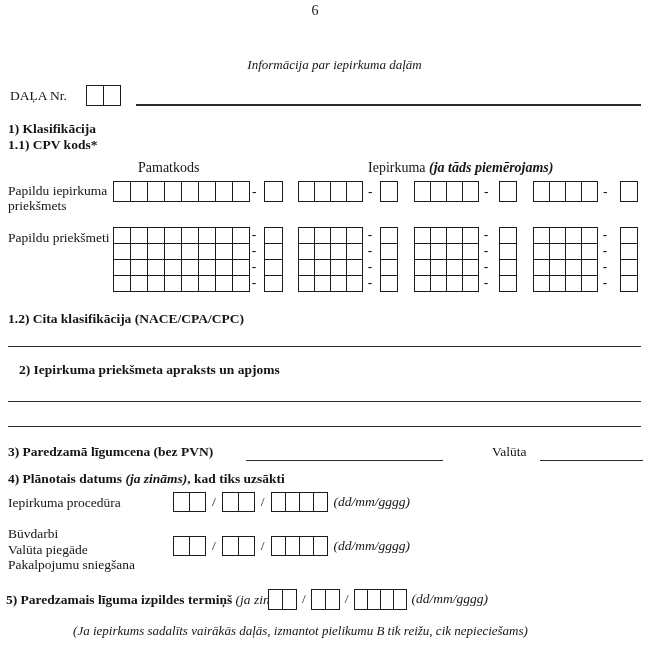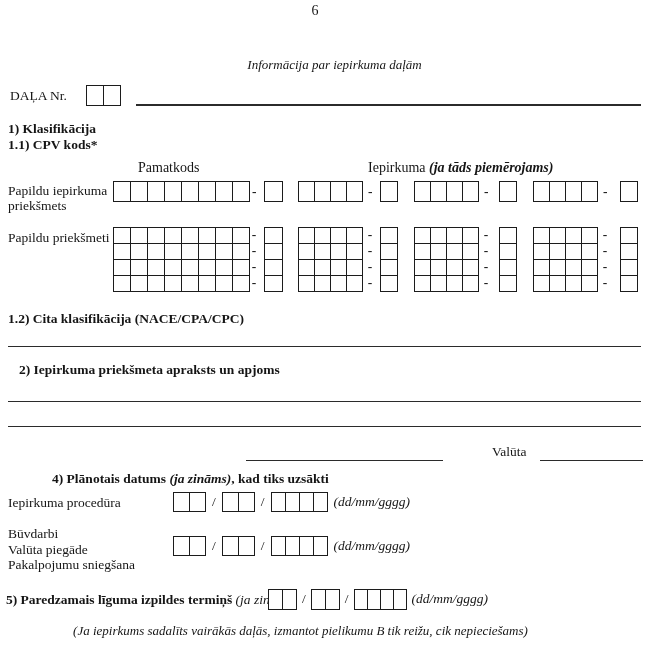--- a/index.html
+++ b/index.html
@@ -241,25 +241,26 @@
       <div class="cell" style="width: 18px; height: 17px;"></div>
     </div>
 
   <div class="abs b lbl" style="left:8px; top:311px;">1.2) Cita klasifikācija (NACE/CPA/CPC)</div>
   <div class="rline" style="left:8px; top:346px; width:633px;"></div>
 
   <div class="abs b lbl" style="left:8px; top:362px;margin-left:11px;">2) Iepirkuma priekšmeta apraksts un apjoms</div>
   <div class="rline" style="left:8px; top:401px; width:633px;"></div>
   <div class="rline" style="left:8px; top:426px; width:633px;"></div>
 
+  <div class="abs b lbl" style="left:8px; top:444px;">3) Paredzamā līgumcena (bez PVN)</div>
   <div class="wline" style="left:246px; top:445px; width:197px; height:16px;"></div>
   <div class="abs lbl" style="left:492px; top:444px;">Valūta</div>
   <div class="wline" style="left:540px; top:445px; width:103px; height:16px;"></div>
 
-  <div class="abs lbl" style="left:8px; top:471px;margin-left:44px;">
+  <div class="abs lbl" style="left:8px; top:471px;">
     <span class="b">4) Plānotais datums </span><span class="b i">(ja zināms)</span><span class="b">, kad tiks uzsākti</span>
   </div>
 
   <div class="abs lbl" style="left:8px; top:495px;">Iepirkuma procedūra</div>
   <div class="dates" style="left:173px; top:492px;">
     <div class="boxgrid" style="grid-template-columns: repeat(2, 16px); grid-auto-rows: 19px; width: 33px;">
         <div class="cell" style="width: 17px; height: 20px;"></div>
         <div class="cell" style="width: 17px; height: 20px;"></div>
       </div>
     <span>/</span>

